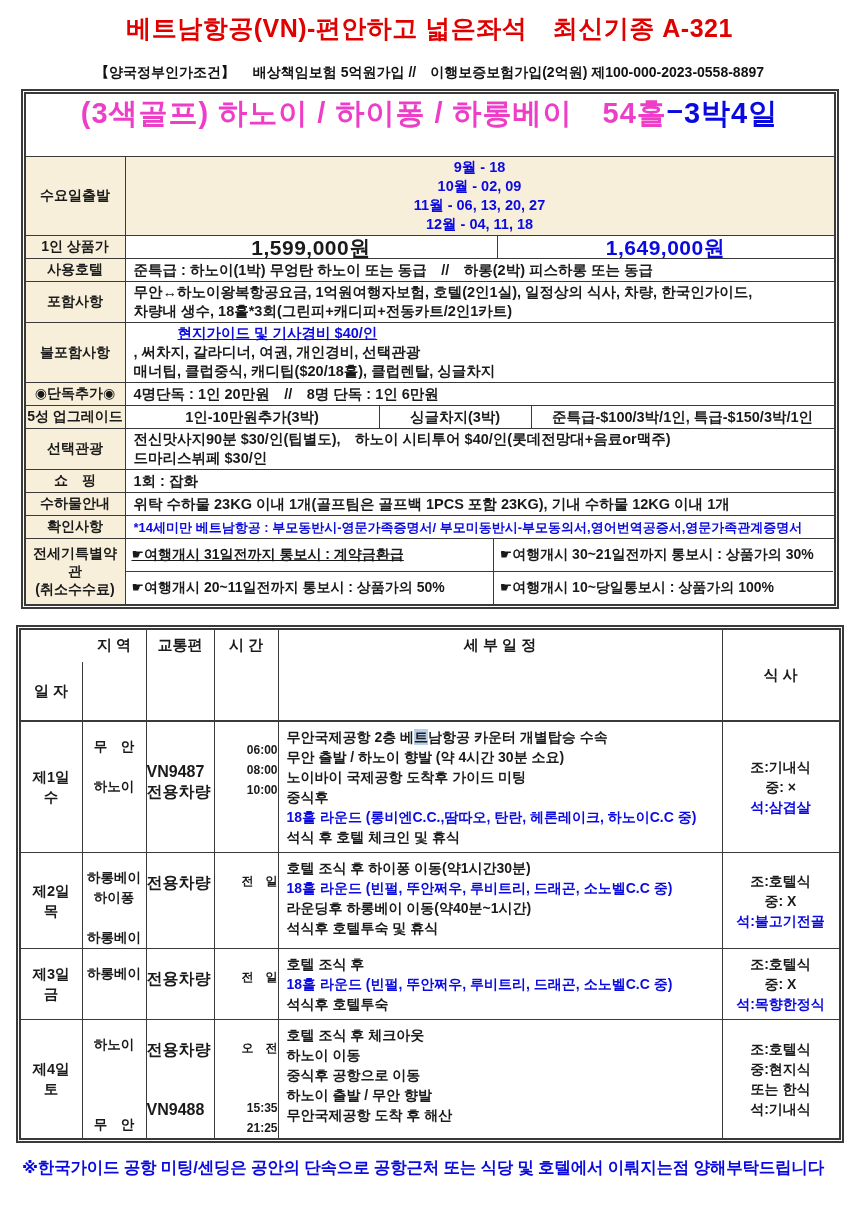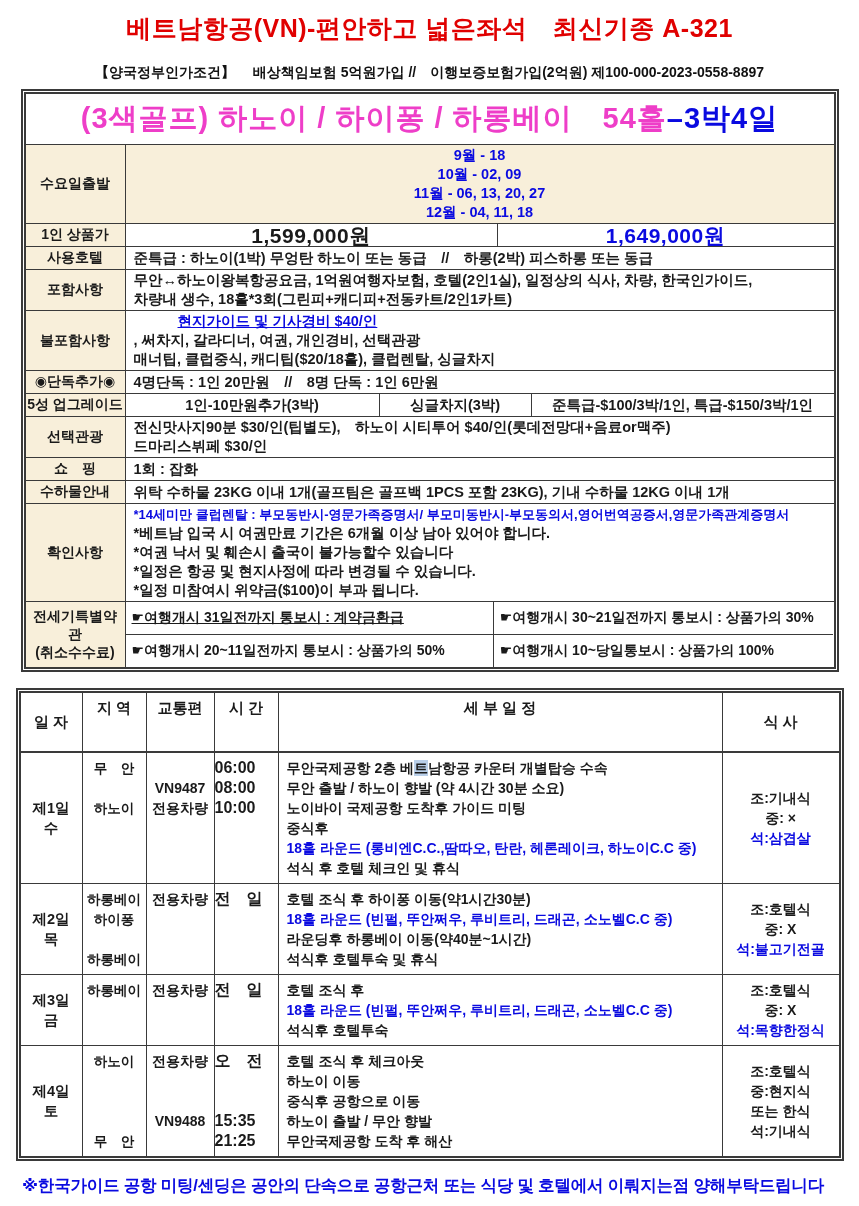--- a/index.html
+++ b/index.html
@@ -16,21 +16,21 @@
   .blue{color:var(--blue);}
   .pink{color:var(--pink);}
   .u{text-decoration:underline;margin-left:44px;}
   .center{text-align:center;}
 
   .hdr-title{text-align:center;color:var(--red);font-size:25px;letter-spacing:0.5px;}
   .hdr-sub{text-align:center;color:#111;font-size:14px;margin-top:19px;}
 
   
   .t1{width:818px;margin:7px auto 0 auto;border:5px double var(--line);}
-  .t1-title{height:50px;display:flex;align-items:center;justify-content:center;font-size:29px;letter-spacing:1px;background:#fff;}
+  .t1-title{height:62px;display:flex;justify-content:center;font-size:29px;letter-spacing:1px;background:#fff;}
   .t1-row{display:flex;border-top:1.5px solid var(--line);align-items:stretch;}
   .lbl{width:100px;flex:0 0 100px;background:var(--cream);display:flex;align-items:center;justify-content:center;text-align:center;font-size:14px;border-right:1.5px solid var(--line);padding:2px 1px;}
   .cell{padding:1px 8px;font-size:14.5px;line-height:19px;display:flex;flex-direction:column;justify-content:center;}
   .mid{width:372px;flex:0 0 372px;border-right:1.5px solid var(--line);}
   .rightcol{flex:1;}
   .row-departure{background:var(--cream);}
   .row-departure .cell{line-height:19px;}
   .price{font-size:21px;letter-spacing:0.5px;}
   .full{flex:1;}
   .up1{width:254px;flex:0 0 254px;border-right:1.5px solid var(--line);}
@@ -43,23 +43,23 @@
   .cg-c{border-top:1.5px solid var(--line);border-right:1.5px solid var(--line);}
   .cg-d{border-top:1.5px solid var(--line);}
 
   
   .t2{width:828px;margin:16px auto 0 auto;border:5px double var(--line);}
   .t2-hrow{display:flex;border-bottom:2px solid var(--line);}
   .t2-hrow > div{padding:5px 2px;font-size:15px;text-align:center;}
   .t2-row{display:flex;border-bottom:1.5px solid var(--line);align-items:stretch;}
   .t2-row:last-child{border-bottom:none;}
   .c-day{width:62px;flex:0 0 62px;border-right:1.5px solid var(--line);display:flex;align-items:center;justify-content:center;text-align:center;font-size:14.5px;line-height:20px;}
-  .c-region{width:64px;flex:0 0 64px;border-right:1.5px solid var(--line);text-align:center;font-size:13.5px;line-height:20px;padding-top:6px;}
-  .c-trans{width:68px;flex:0 0 68px;border-right:1.5px solid var(--line);text-align:center;font-size:14px;line-height:20px;padding-top:5px;}
-  .c-time{width:64px;flex:0 0 64px;border-right:1.5px solid var(--line);text-align:left;font-size:16px;line-height:20px;padding-top:5px;}
+  .c-region{width:64px;flex:0 0 64px;border-right:1.5px solid var(--line);text-align:center;font-size:13.5px;line-height:20px;padding-top:15px;}
+  .c-trans{width:68px;flex:0 0 68px;border-right:1.5px solid var(--line);font-size:16px;line-height:20px;padding-top:20px;}
+  .c-time{width:64px;flex:0 0 64px;border-right:1.5px solid var(--line);text-align:right;font-size:12px;line-height:20px;padding-top:18px;}
   .c-detail{flex:1;border-right:1.5px solid var(--line);padding:5px 8px;font-size:14px;line-height:20px;}
   .c-meal{width:116px;flex:0 0 116px;display:flex;flex-direction:column;align-items:center;justify-content:center;text-align:center;font-size:14px;line-height:20px;}
   .sline{min-height:20px;}
   .hl{background:#b9cfe9;}
 
   .footer-note{margin:14px 0 0 22px;color:var(--blue);font-size:16.5px;letter-spacing:-0.2px;}
 </style>
 </head>
 <body>
 
@@ -131,45 +131,41 @@
     </div>
 
     <div class="t1-row">
       <div class="lbl">수하물안내</div>
       <div class="cell full">위탁 수하물 23KG 이내 1개(골프팀은 골프백 1PCS 포함 23KG), 기내 수하물 12KG 이내 1개</div>
     </div>
 
     <div class="t1-row">
       <div class="lbl">확인사항</div>
       <div class="cell full">
-        <div class="confirm-blue">*14세미만 클럽렌탈 : 부모동반시-영문가족증명서/ 부모미동반시-부모동의서,영어번역공증서,영문가족관계증명서</div>
-        <div class="pre">*베트남 입국 시 여권만료 기간은 6개월 이상 남아 있어야 합니다.
-*여권 낙서 및 훼손시 출국이 불가능할수 있습니다
-*일정은 항공 및 현지사정에 따라 변경될 수 있습니다.
-*일정 미참여시 위약금($100)이 부과 됩니다.</div>
+        <div class="confirm-blue">*14세미만 베트남항공 : 부모동반시-영문가족증명서/ 부모미동반시-부모동의서,영어번역공증서,영문가족관계증명서</div>
       </div>
     </div>
 
     <div class="t1-row">
       <div class="lbl pre">전세기특별약관
 (취소수수료)</div>
       <div class="charter-grid">
         <div class="cg-a">☛여행개시 31일전까지 통보시 : 계약금환급</div>
         <div class="cg-b">☛여행개시 30~21일전까지 통보시 : 상품가의 30%</div>
         <div class="cg-c">☛여행개시 20~11일전까지 통보시 : 상품가의 50%</div>
         <div class="cg-d">☛여행개시 10~당일통보시 : 상품가의 100%</div>
       </div>
     </div>
 
   </div>
 
   <div class="t2">
 
     <div class="t2-hrow">
-      <div class="c-day" style="padding:19px 0;">일 자</div>
+      <div class="c-day" style="padding:19px 0;margin-top:32px;">일 자</div>
       <div class="c-region" style="padding-top:5px;text-align:center;">지 역</div>
       <div class="c-trans">교통편</div>
       <div class="c-time">시 간</div>
       <div class="c-detail center">세 부 일 정</div>
       <div class="c-meal" style="padding:5px 14px;">식 사</div>
     </div>
 
     <div class="t2-row">
       <div class="c-day pre">제1일
 수</div>

